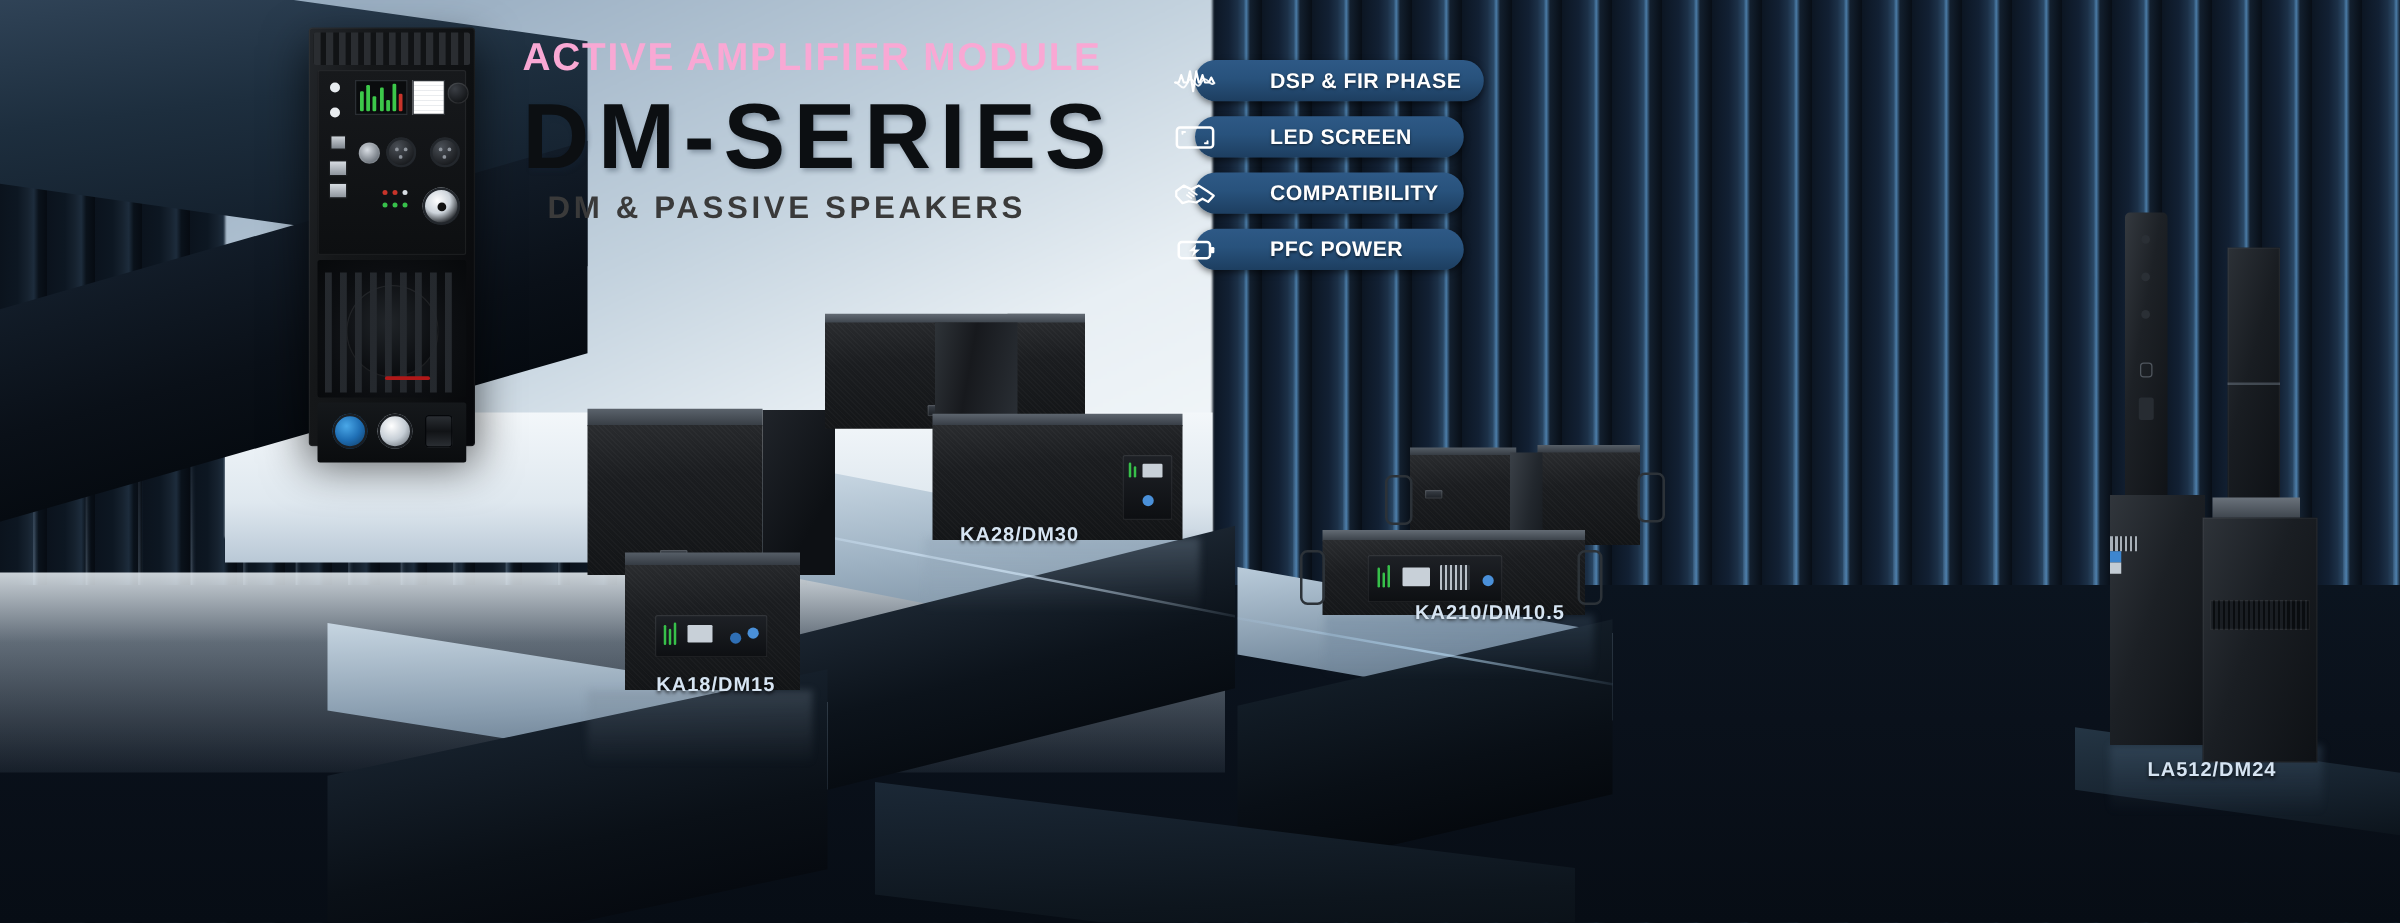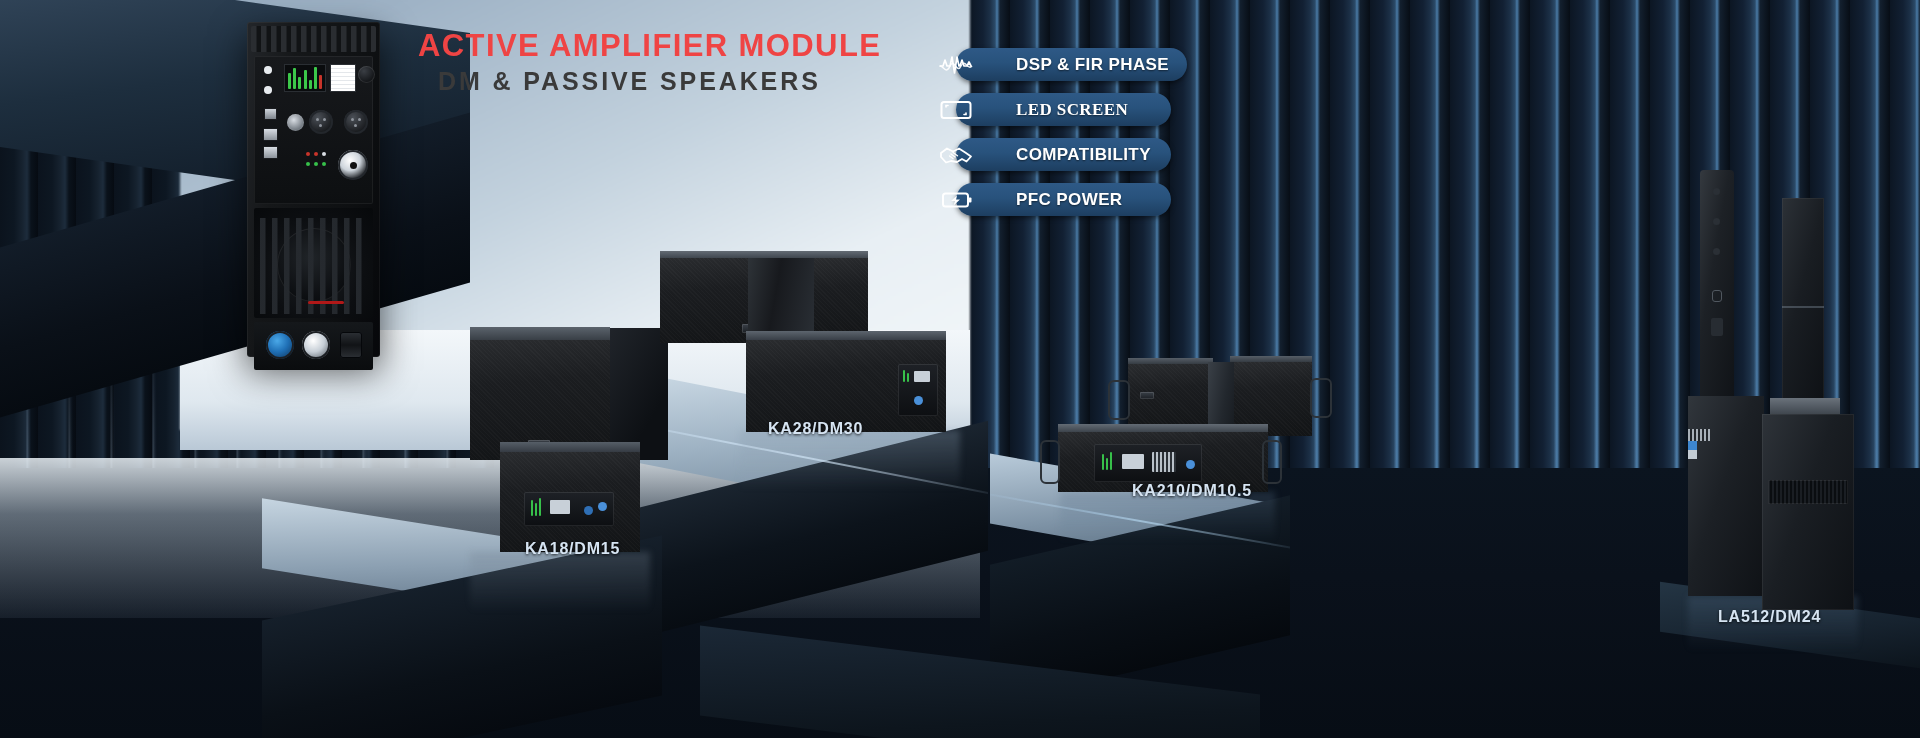--- a/index.html
+++ b/index.html
@@ -85,21 +85,21 @@
   #ped-left-front {
     left:-30px; top:404px; width:470px; height:170px;
     transform:skewY(-16deg);
     background:linear-gradient(180deg,#121c28 0%, #0a1018 60%, #060b11 100%);
   }
 
   
   .headline { position:absolute; left:418px; top:30px; width:520px; z-index:6; }
   .kicker {
     font-size:31px; font-weight:700; letter-spacing:1.4px;
-    color:#ef4444; line-height:1.05; white-space:nowrap;
+    color:#f9a8d4; line-height:1.05; white-space:nowrap;
   }
   .title {
     font-size:74px; font-weight:800; letter-spacing:7px;
     color:#0c0f12; line-height:1.08; margin-top:6px; white-space:nowrap;
     text-shadow:2px 3px 4px rgba(20,35,55,.33);
   }
   .subline {
     margin-top:22px; font-size:25px; font-weight:700; letter-spacing:2.9px;
     color:#3a3a3a; line-height:1.32; white-space:nowrap;
   }
@@ -344,40 +344,41 @@
   <div style="position:absolute;left:1660px;top:600px;width:260px;height:50px;
               background:linear-gradient(165deg,#243544 0%,#16222e 60%,#0c141c 100%);
               transform:skewY(8deg);z-index:2;"></div>
 
   <div style="position:absolute;left:700px;top:660px;width:560px;height:90px;
               background:linear-gradient(170deg,#1b2836 0%,#0d151d 60%,#070c12 100%);
               transform:skewY(7deg);z-index:2;"></div>
 
   <div class="headline">
     <div class="kicker">ACTIVE AMPLIFIER MODULE</div>
+    <div class="title">DM-SERIES</div>
     <div class="subline" style="margin-top:2px;margin-left:20px;">DM &amp; PASSIVE SPEAKERS</div>
   </div>
 
   <div class="badges">
 
     <div class="badge">
       <div class="pill" style="min-width:215px;">
         <span class="txt">DSP &amp; FIR PHASE</span>
       </div>
       <div class="ico">
         <svg width="34" height="24" viewBox="0 0 34 24">
           <path d="M1 13 L4 13 L6 7 L8 13 L10 13 M11 13 L13 4 L15.5 20 L18 4 L20 13
                    M21 13 L23 7 L25 13 L27 13 M28 13 L30 9 L32 13" fill="none" stroke="#ffffff" stroke-width="1.7" stroke-linecap="round" stroke-linejoin="round"></path>
           <path d="M1 13 C5 13 7 22 11 13 C15 4 18 22 22 13 C26 5 29 18 33 13" fill="none" stroke="#ffffff" stroke-width="1.5" opacity=".9"></path>
         </svg>
       </div>
     </div>
 
     <div class="badge">
-      <div class="pill" style="min-width:215px;font-family:Liberation Serif, serif;">
+      <div class="pill" style="min-width:215px;">
         <span class="txt">LED SCREEN</span>
       </div>
       <div class="ico">
         <svg width="34" height="24" viewBox="0 0 34 24">
           <rect x="2.5" y="4" width="29" height="16" rx="2.5" fill="none" stroke="#ffffff" stroke-width="2"></rect>
           <path d="M7 9 L7 7.5 L9 7.5" fill="none" stroke="#ffffff" stroke-width="1.6" stroke-linecap="round"></path>
           <path d="M27 15 L27 16.5 L25 16.5" fill="none" stroke="#ffffff" stroke-width="1.6" stroke-linecap="round"></path>
         </svg>
       </div>
     </div>

